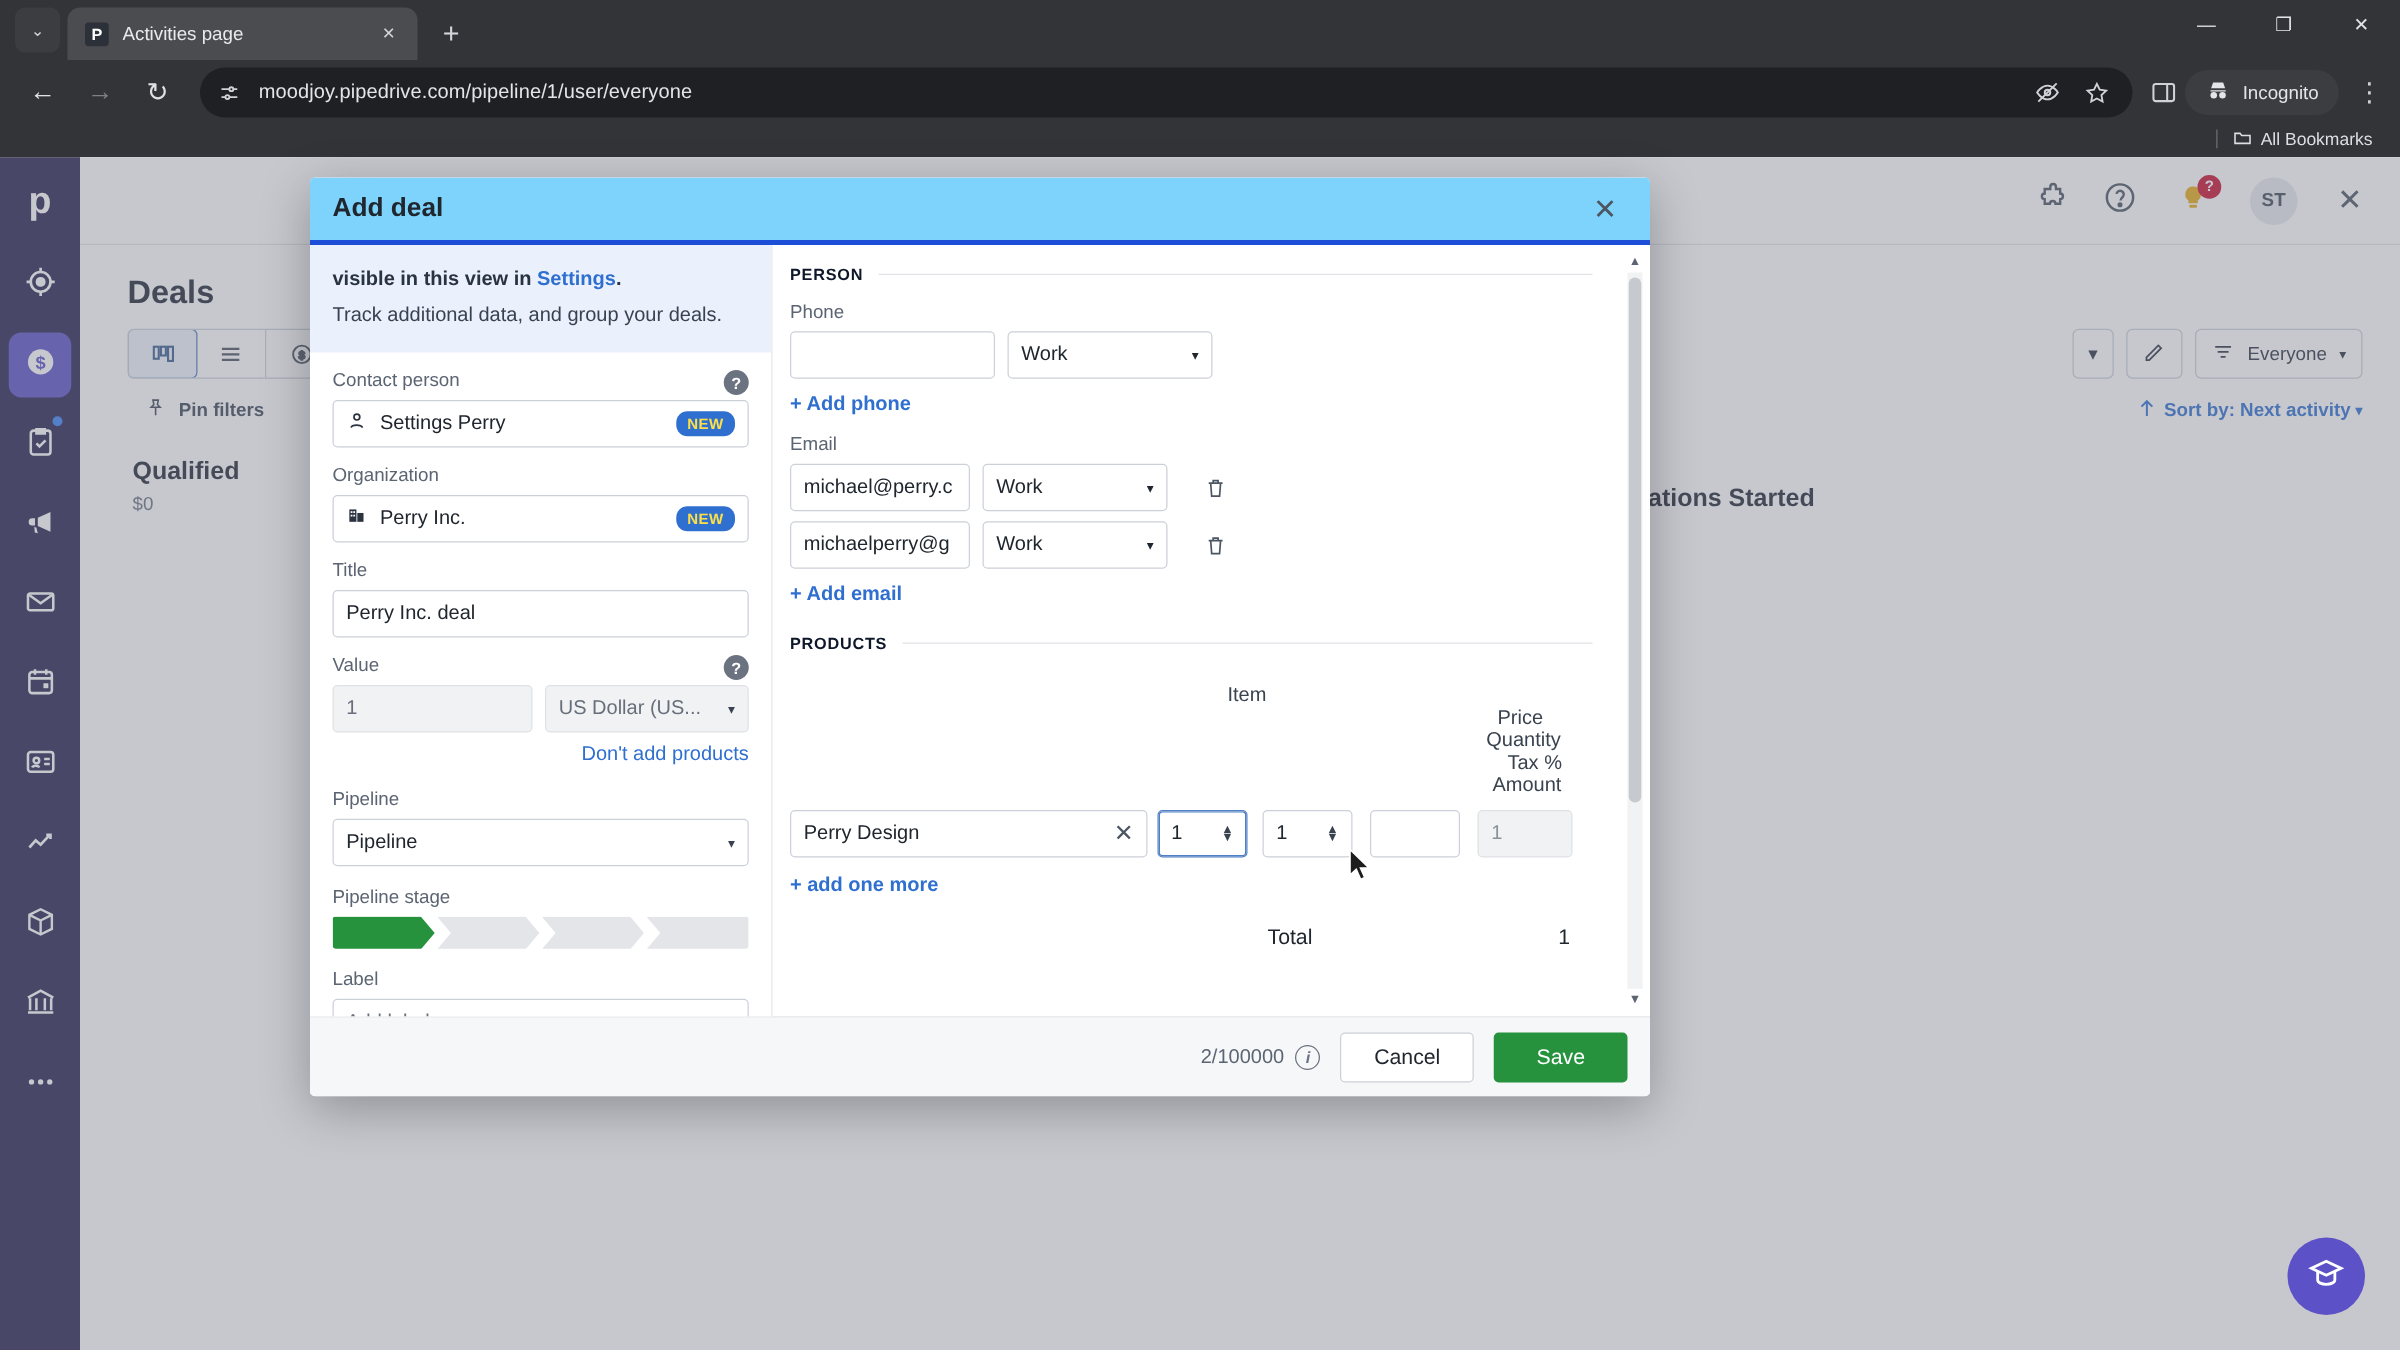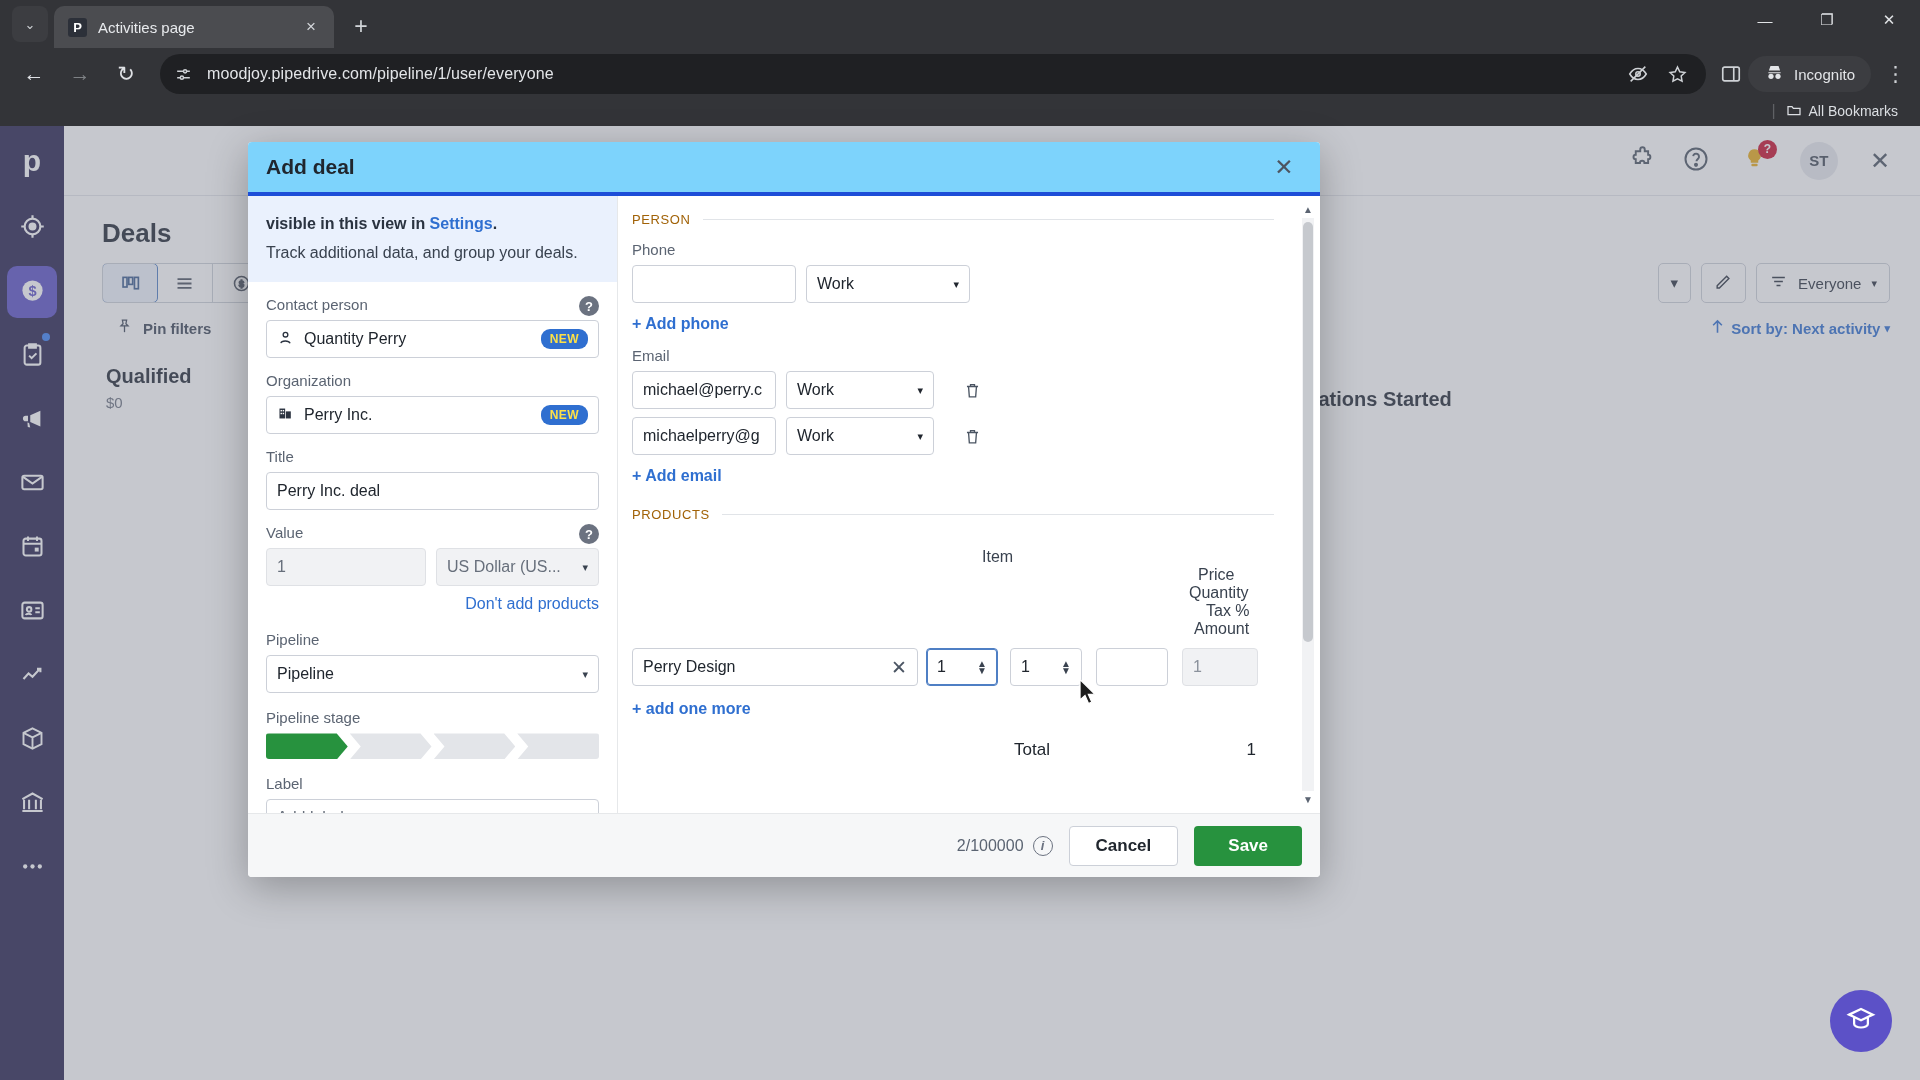--- a/index.html
+++ b/index.html
@@ -124,21 +124,21 @@
   .linkline a, .lnk { color: #2f6fd0; font-size: 16px; text-decoration:none; }
   .stagebar { display:flex; height: 26px; margin-top: 4px; }
   .chev { flex:1; background:#e3e5e9; position: relative; margin-right: 2px; clip-path: polygon(0 0, calc(100% - 11px) 0, 100% 50%, calc(100% - 11px) 100%, 0 100%, 11px 50%); }
   .chev:first-child { clip-path: polygon(0 0, calc(100% - 11px) 0, 100% 50%, calc(100% - 11px) 100%, 0 100%); border-radius: 3px 0 0 3px; }
   .chev:last-child { margin-right:0; clip-path: polygon(0 0, 100% 0, 100% 100%, 0 100%, 11px 50%); border-radius: 0 3px 3px 0; }
   .chev.done { background:#27923e; }
 
   .right-col { flex: 1; overflow: hidden; position: relative; padding: 0 0 0 0; }
   .rc-inner { padding: 10px 46px 10px 14px; }
   .sect-hdr { display:flex; align-items:center; gap: 12px; margin-top: 6px; }
-  .sect-hdr span { font-size: 13px; font-weight: 400; color:#a16207; letter-spacing:.6px; }
+  .sect-hdr span { font-size: 13px; font-weight: 700; color:#0f172a; letter-spacing:.6px; }
   .sect-hdr .rule { flex:1; height:1px; background:#e1e4e8; }
   .rlabel { font-size: 15px; color:#5b6472; margin: 14px 0 7px 0; }
   .r-row { display:flex; align-items:center; gap: 10px; }
   .r-inp { height:38px; border:1px solid #ccd0d8; border-radius:4px; padding: 0 10px; display:flex; align-items:center; font-size:16px; color:#20262e; overflow:hidden; white-space:nowrap; background:#fff; }
   .trash { color:#4b5563; font-size:19px; width: 24px; display:flex; justify-content:center; }
   .addlink { color:#2f6fd0; font-size:16px; font-weight:700; margin-top: 12px; display:inline-block; text-decoration:none; }
 
   .prod-head { display:flex; margin-top: 26px; align-items:flex-end;flex-direction:column; }
   .prod-head div { font-size: 16px; color:#39424f; }
   .prod-row { display:flex; align-items:center; margin-top: 10px; gap: 0; }
@@ -150,21 +150,21 @@
   .totals { display:flex; margin-top: 22px; align-items:center; }
 
   .scrollbar { position:absolute; right: 6px; top: 8px; bottom: 8px; width: 12px; }
   .sb-track { position:absolute; inset: 14px 0 14px 0; background:#f1f2f4; }
   .sb-thumb { position:absolute; top: 18px; left:1px; width:10px; height: 420px; background:#c6c9ce; border-radius: 5px; }
   .sb-arrow { position:absolute; left: 0; width: 12px; text-align:center; font-size: 10px; color:#5b6472; }
 
   .modal-foot { height: 64px; background:#f6f7f8; border-top:1px solid #e6e8ea; display:flex; align-items:center; justify-content:flex-end; padding: 0 18px; gap: 16px; }
   .counter { font-size: 16px; color:#5b6472; display:flex; align-items:center; gap: 9px; }
   .icirc { width:20px; height:20px; border-radius:50%; border:1.6px solid #6b7280; color:#6b7280; font-size:13px; font-weight:700; display:flex; align-items:center; justify-content:center; font-style: italic;}
-  .btn { height: 40px; border-radius: 4px; display:flex; align-items:center; justify-content:center; font-size:17px; font-weight:700; padding: 0 26px; }
+  .btn { height: 40px; border-radius: 4px; display:flex; align-items:center; justify-content:center; font-size:17px; font-weight:400; padding: 0 26px; }
   .btn.cancel { background:#fff; border:1px solid #ccd0d8; color:#20262e; }
   .btn.save { background:#27923e; color:#fff; padding: 0 34px; }
 
   .cursor { position:absolute; z-index: 90; pointer-events:none; }
 </style>
 </head>
 <body>
 
 <div class="browser-chrome">
   <div class="tabstrip">
@@ -495,21 +495,21 @@
         <div class="field">
           <div class="flabel">Contact person</div>
           <div class="help-q">?</div>
           <div class="inp">
             <span>
               <svg width="17" height="17" viewBox="0 0 24 24" fill="none" stroke="#2b3340" stroke-width="1.9">
                   <circle cx="12" cy="8" r="3.3"></circle>
                   <path d="M5.5 20c.8-4 11.2-4 13 0"></path>
                 </svg>
             </span>
-            <span>Quantity Perry</span>
+            <span>Settings Perry</span>
             <span class="badge-new">NEW</span>
           </div>
         </div>
 
         <div class="field">
           <div class="flabel">Organization</div>
           <div class="inp">
             <span>
               <svg width="17" height="17" viewBox="0 0 24 24" fill="#2b3340">
                   <rect x="3.5" y="5" width="8" height="14"></rect>

